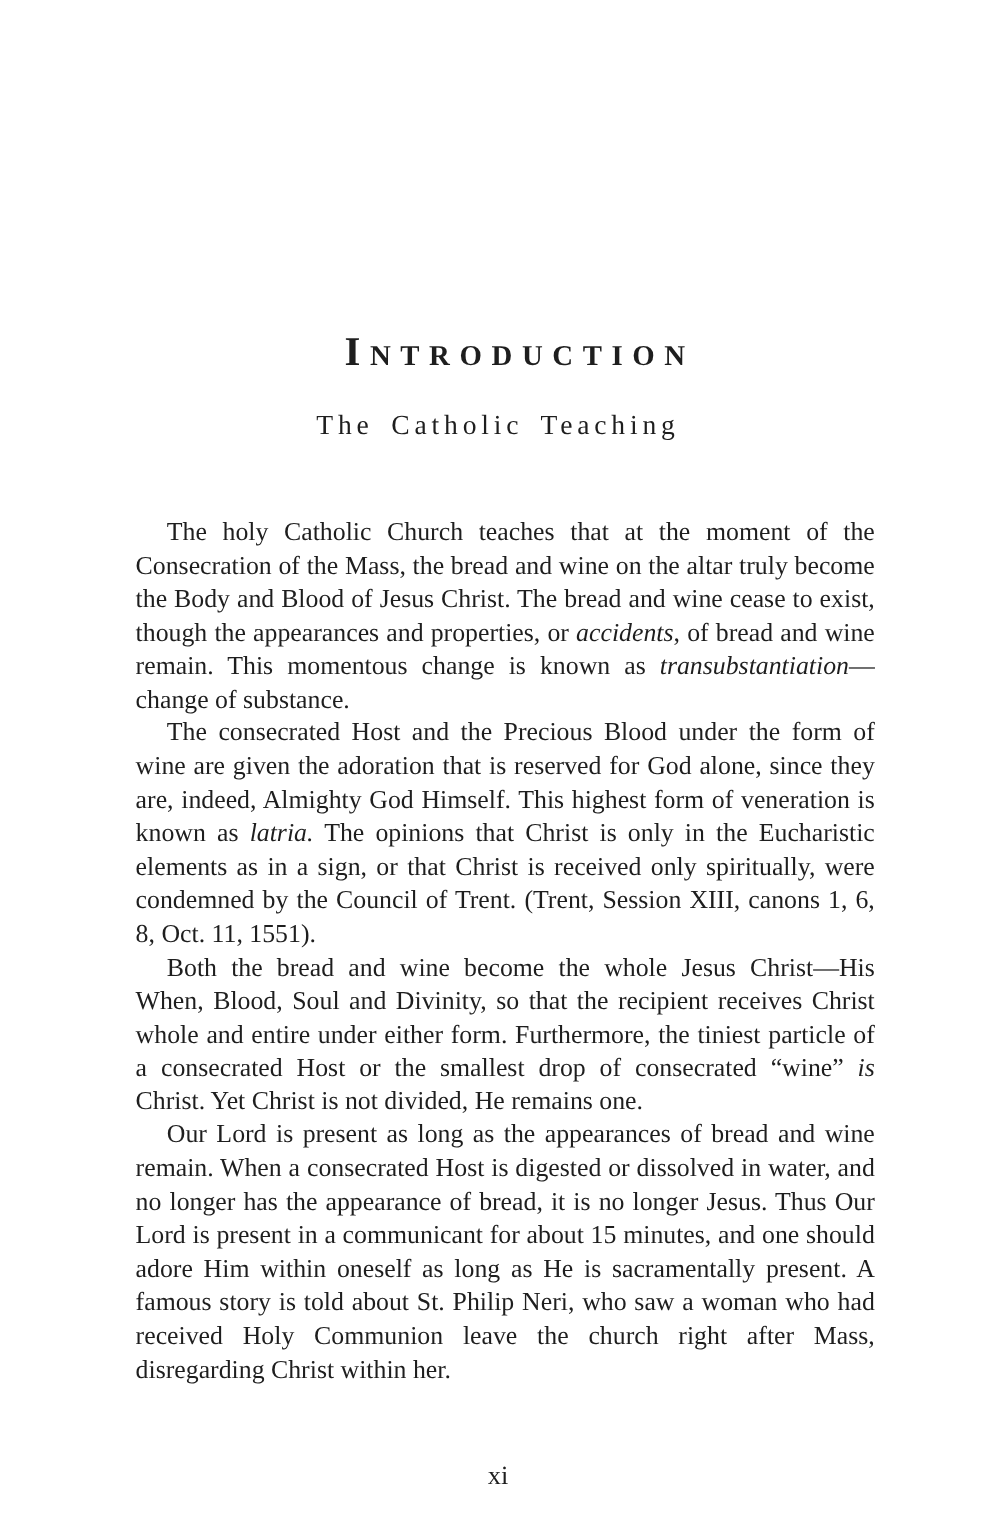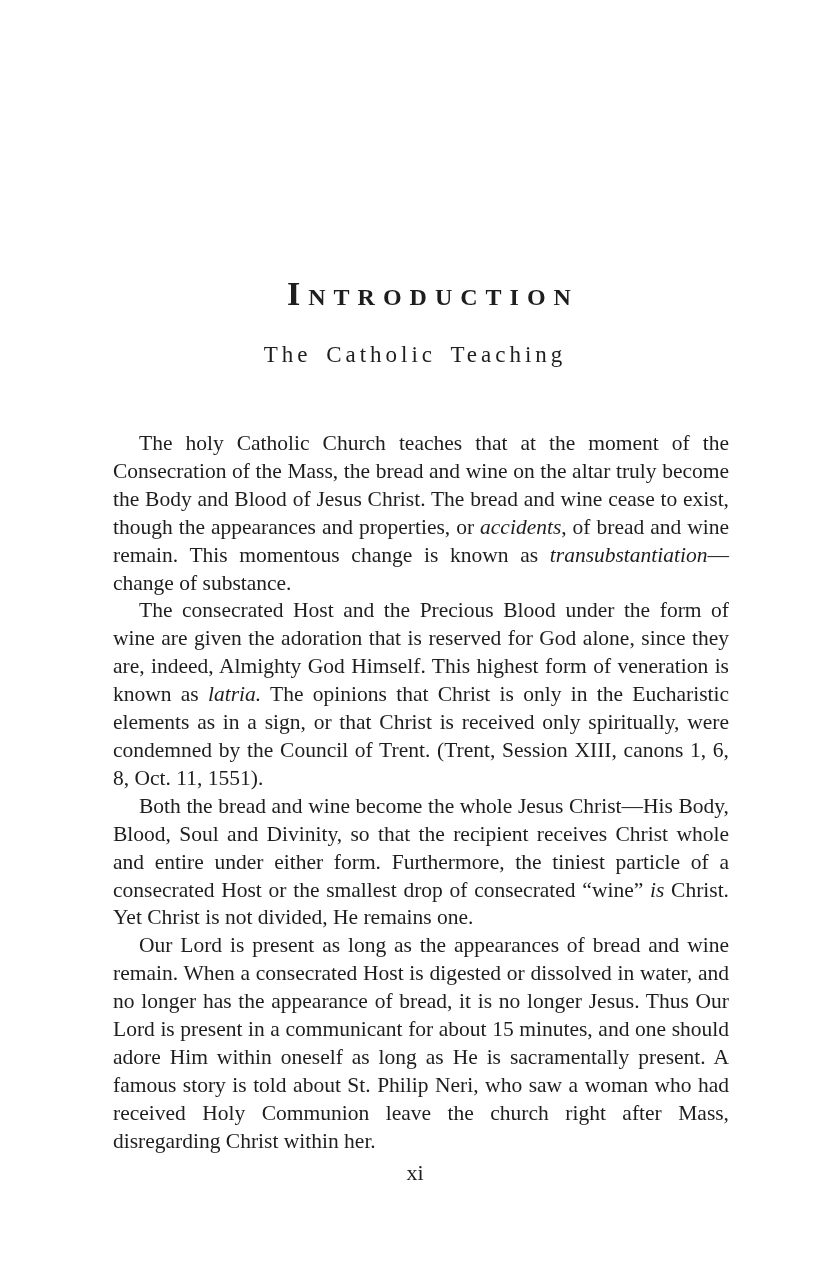--- a/index.html
+++ b/index.html
@@ -51,21 +51,21 @@
     text-justify: inter-word;
   }
   .body-text p {
     margin: 0;
     text-indent: 26px;
   }
   .body-text em {
   }
   .folio {
     position: absolute;
-    top: 1159px;
+    top: 1216px;
     left: 105px;
     width: 620px;
     text-align: center;
     font-size: 22px;
     line-height: 28px;
   }
 </style>
 </head>
 <body>
 
@@ -73,19 +73,19 @@
 
   <h1 class="chapter-title">Introduction</h1>
 
   <div class="chapter-subtitle">
     <span>The Catholic Teaching</span><br>
   </div>
 
   <div class="body-text">
     <p><span>The holy Catholic Church teaches that at the moment of the Consecration of the Mass, the bread and wine on the altar truly become the Body and Blood of Jesus Christ. The bread and wine cease to exist, though the appearances and properties, or </span><em>accidents</em><span>, of bread and wine remain. This momentous change is known as </span><em>transubstantiation</em><span>—change of substance.</span></p>
     <p><span>The consecrated Host and the Precious Blood under the form of wine are given the adoration that is reserved for God alone, since they are, indeed, Almighty God Himself. This highest form of veneration is known as </span><em>latria.</em><span> The opinions that Christ is only in the Eucharistic elements as in a sign, or that Christ is received only spiritually, were condemned by the Council of Trent. (Trent, Session XIII, canons 1, 6, 8, Oct. 11, 1551).</span></p>
-    <p><span>Both the bread and wine become the whole Jesus Christ—His Body, Blood, Soul and Divinity, so that the recipient receives Christ whole and entire under either form. Furthermore, the tiniest particle of a consecrated Host or the smallest drop of consecrated “wine” </span><em>is</em><span> Christ. Yet Christ is not divided, He remains one.</span></p>
+    <p><span>Both the bread and wine become the whole Jesus Christ—His When, Blood, Soul and Divinity, so that the recipient receives Christ whole and entire under either form. Furthermore, the tiniest particle of a consecrated Host or the smallest drop of consecrated “wine” </span><em>is</em><span> Christ. Yet Christ is not divided, He remains one.</span></p>
     <p><span>Our Lord is present as long as the appearances of bread and wine remain. When a consecrated Host is digested or dissolved in water, and no longer has the appearance of bread, it is no longer Jesus. Thus Our Lord is present in a communicant for about 15 minutes, and one should adore Him within oneself as long as He is sacramentally present. A famous story is told about St. Philip Neri, who saw a woman who had received Holy Communion leave the church right after Mass, disregarding Christ within her.</span></p>
   </div>
 
   <div class="folio">xi</div>
 
 </div>
 
 </body></html>

